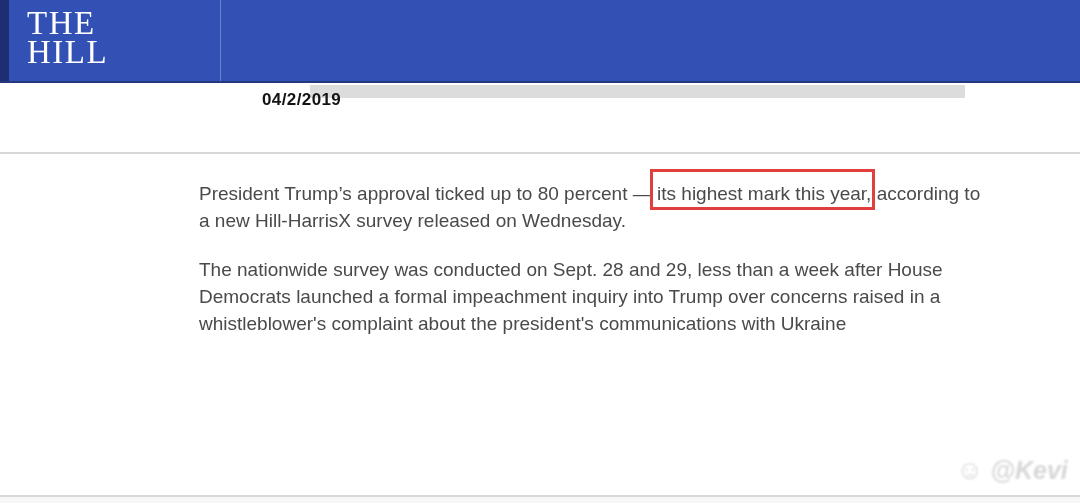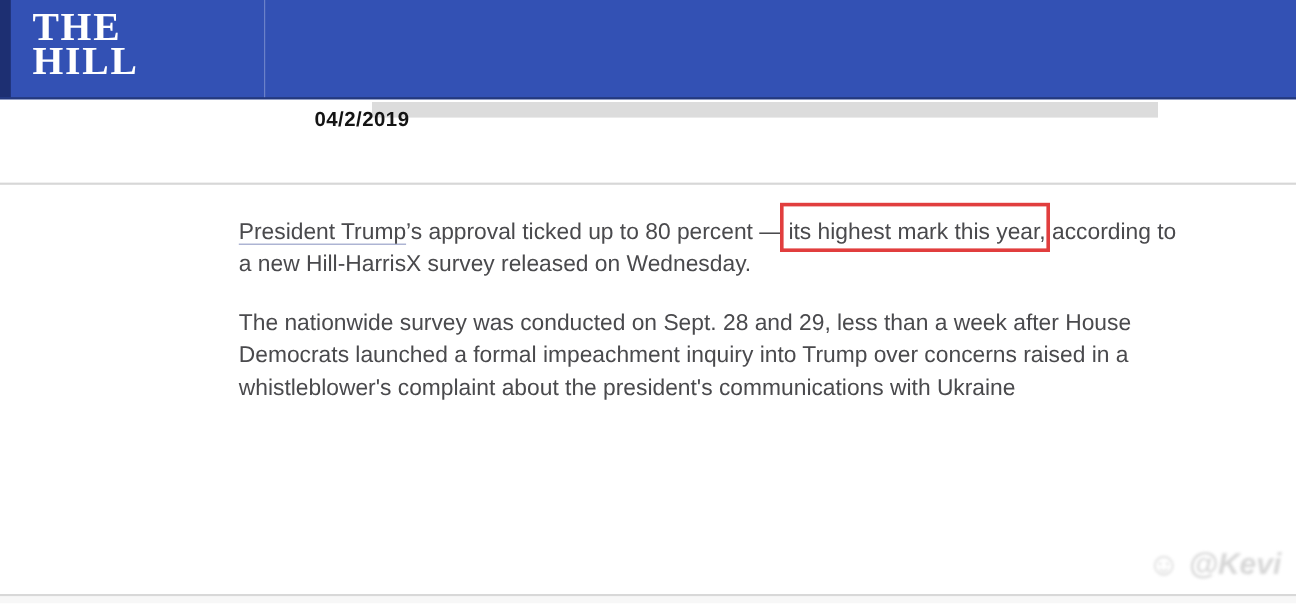--- a/index.html
+++ b/index.html
@@ -5,21 +5,21 @@
   * { box-sizing: border-box; margin: 0; padding: 0; }
   html, body { width: 1080px; height: 503px; overflow: hidden; background: #ffffff;
     font-family: "Liberation Sans", sans-serif; position: relative; }
 
   
   .header { position: relative; width: 1080px; height: 83px;
     background: #3351b4; border-bottom: 2px solid #24387d; }
   .header-left-edge { position: absolute; left: 0; top: 0; width: 9px; height: 100%;
     background: #1d2f72; }
   .brand { position: absolute; left: 27px; top: 9px; color: #ffffff;
-    font-family: "Liberation Serif", serif; font-weight: 700; font-size: 33px;
+    font-family: "Liberation Serif", serif; font-weight: 400; font-size: 33px;
     line-height: 29px; letter-spacing: 1.5px; cursor: pointer; }
   .nav-sep { position: absolute; left: 220px; top: 0; width: 1px; height: 100%;
     background: rgba(255,255,255,0.28); }
   .nav { position: absolute; left: 265px; top: 0; height: 100%;
     display: flex; align-items: center; gap: 46px; }
   .nav-item { color: #ffffff; font-weight: 700; font-size: 18.5px;
     letter-spacing: 0.2px; cursor: pointer; white-space: nowrap; }
   .nav-item.hilltv { height: 81px; display: flex; align-items: center;
     padding: 0 26px; margin-left: -25px; background: #8e2b1f; }
 
@@ -28,21 +28,21 @@
   .gray-band { position: absolute; left: 310px; top: 2px; width: 655px; height: 13px;
     background: #dcdcdc; }
   .date { position: absolute; left: 262px; top: 7px; font-size: 17px; font-weight: 700;
     color: #141414; letter-spacing: 0.4px; }
   .divider { width: 1080px; height: 2px; background: #d7d7d7; }
 
   
   .article { position: relative; padding: 26px 10px 0 199px; font-size: 19px;
     line-height: 27px; color: #4a4a4d; }
   .article p { white-space: pre-line; margin: 0 0 22px 0; }
-  .article a { color: #4a4a4d; text-decoration: underline;
+  .article a { color: #4a4a4d; 
     text-decoration-color: #9aa2c9; text-underline-offset: 4px;
     text-decoration-thickness: 1px; cursor: pointer; }
   .hl { position: relative; }
   .hl::before { content: ""; position: absolute; left: -7px; right: -4px;
     top: -14px; bottom: -6px; border: 3px solid #e13e3e; pointer-events: none; }
 
   .bottom-divider { position: absolute; left: 0; top: 495px; width: 1080px;
     height: 2px; background: #d8d8d8; }
   .bottom-strip { position: absolute; left: 0; top: 497px; width: 1080px;
     height: 6px; background: #f7f7f7; }

